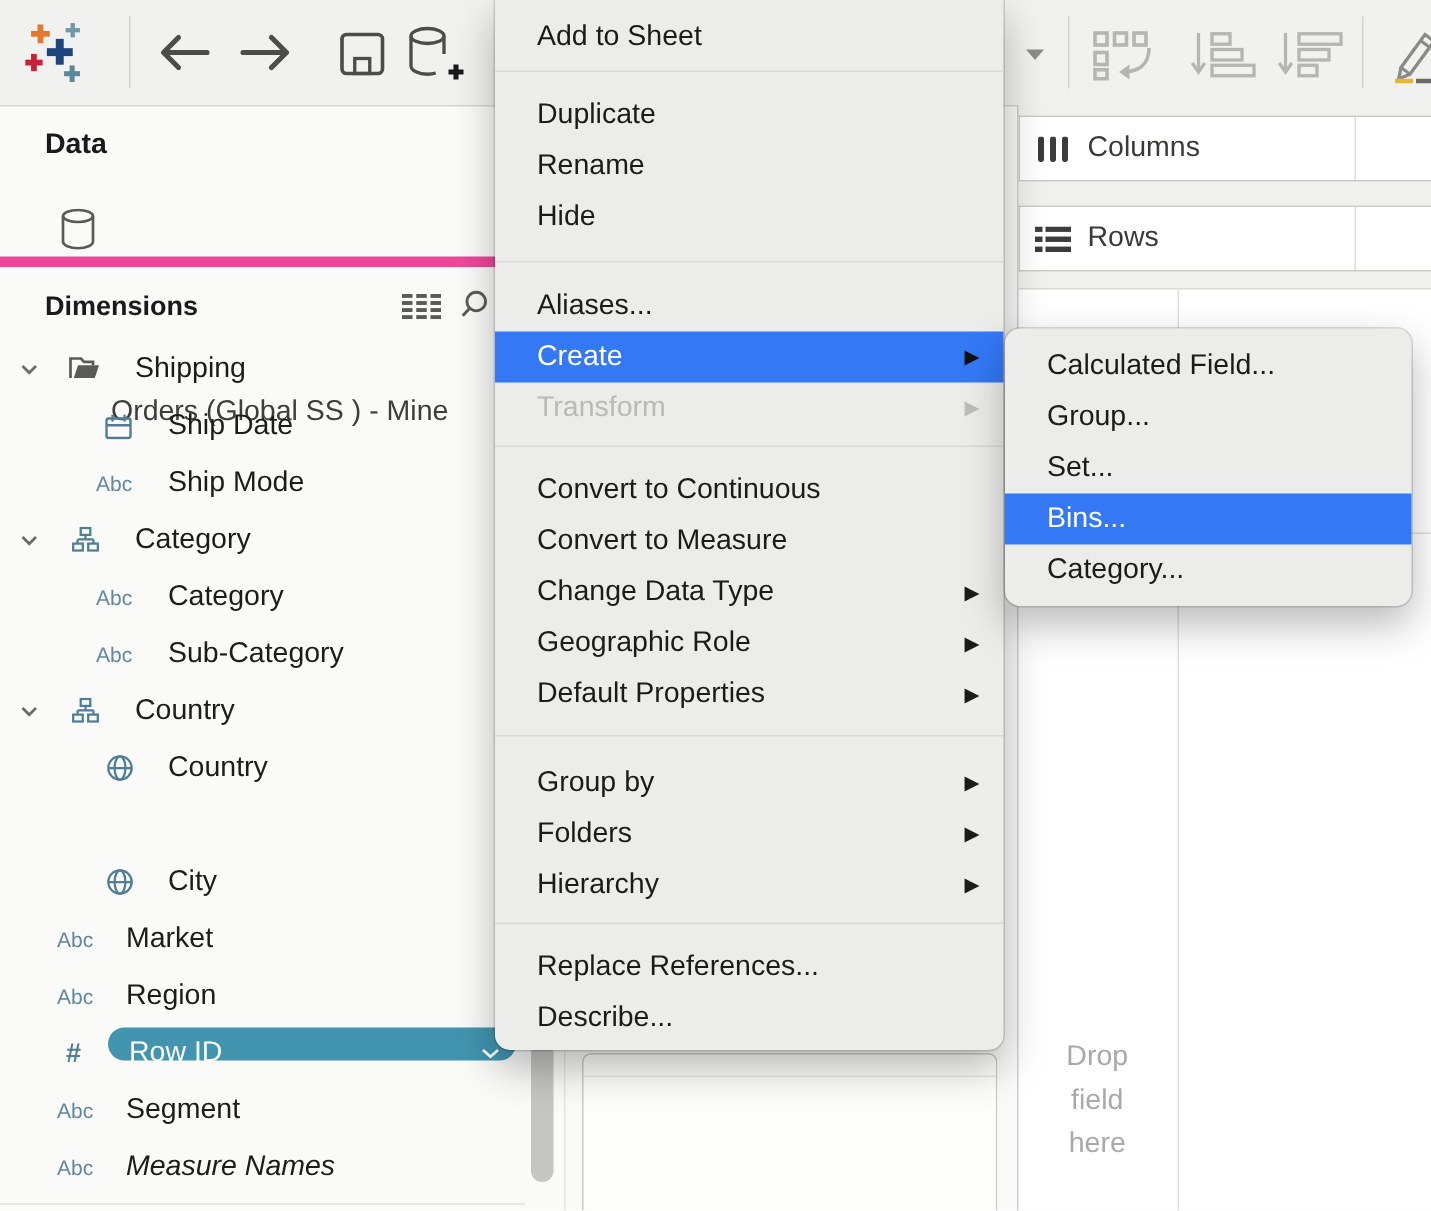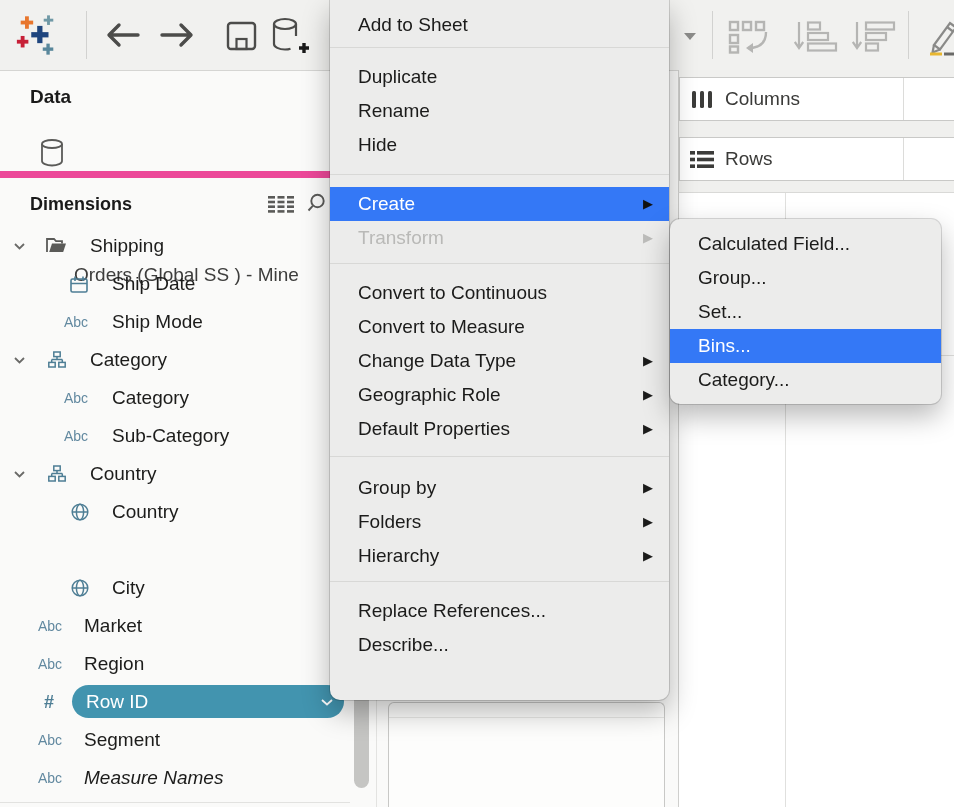--- a/index.html
+++ b/index.html
@@ -26,21 +26,21 @@
   
   .trow{left:0;width:350px;height:38px;cursor:pointer}
   .trow .lbl{position:absolute;top:0;height:38px;line-height:38px;font-size:19px;color:#1c1c1b;white-space:nowrap}
   .lbl-parent{left:90px}.lbl-child{left:112px}.lbl-leaf{left:84px}
   .abc{position:absolute;top:0;height:38px;line-height:38px;font-size:14px;color:#6289a0;font-weight:normal}
   .abc-child{left:64px}.abc-leaf{left:38px}
   .hashico{position:absolute;left:44px;top:0;height:38px;line-height:38px;font-size:18px;color:#4e7e95;font-weight:bold}
   .chev{position:absolute;left:14px;top:16px}
   .ico{position:absolute;top:10px}
   .italic{font-style:italic}
-  .pill{position:absolute;left:72px;top:2px;width:272px;height:33px;border-radius:17px;background:#4294af}
+  .pill{position:absolute;left:72px;top:2px;width:272px;height:22px;border-radius:17px;background:#4294af}
   .pill .lbl{left:14px;color:#fff;height:33px;line-height:33px}
   .pill-chev{position:absolute;right:11px;top:14px}
   .scroll-thumb{left:354px;top:688px;width:15px;height:100px;border-radius:8px;background:#c5c5c3;cursor:pointer}
 
   
   .right-bg{left:678px;top:70px;width:276px;height:122px;background:#f0f0ee;border-left:1px solid #cfcfcd;box-sizing:border-box}
   .canvas{left:678px;top:192px;width:276px;height:615px;background:#ffffff;
     border-left:1px solid #cfcfcd;border-top:1px solid #d9d9d7;box-sizing:border-box}
   .shelf{left:679px;width:275px;height:44px;background:#fff;border:1px solid #c9c9c7;border-right:none;box-sizing:border-box}
   .shelf-label{position:absolute;left:45px;top:0;height:42px;line-height:42px;font-size:19px;color:#3a3a38}
@@ -331,35 +331,39 @@
         <rect x="0" y="6.7" width="5" height="3.6"></rect>
           <rect x="7" y="6.7" width="17" height="3.6"></rect>
         <rect x="0" y="13.4" width="5" height="3.6"></rect>
           <rect x="7" y="13.4" width="17" height="3.6"></rect>
       </g>
     </svg>
     <span class="shelf-label">Rows</span>
     <div class="shelf-div"></div>
   </div>
 
+  <div class="abs drop-zone">
+    <div class="drop-hint">Drop field here</div>
+  </div>
 
   <div class="abs side-card">
     <div class="side-card-inner"></div>
   </div>
 
   <div class="abs menu">
     <div class="mi first">Add to Sheet</div>
     <div class="sep"></div>
     <div class="grp2">
       <div class="mi">Duplicate</div>
       <div class="mi">Rename</div>
       <div class="mi">Hide</div>
     </div>
     <div class="sep"></div>
     <div class="grp3">
+      <div class="mi">Aliases...</div>
       <div class="mi hl">
         <span>Create</span>
         <span class="arrow">▶</span>
       </div>
       <div class="mi dis">
         <span>Transform</span>
         <span class="arrow">▶</span>
       </div>
     </div>
     <div class="sep"></div>

